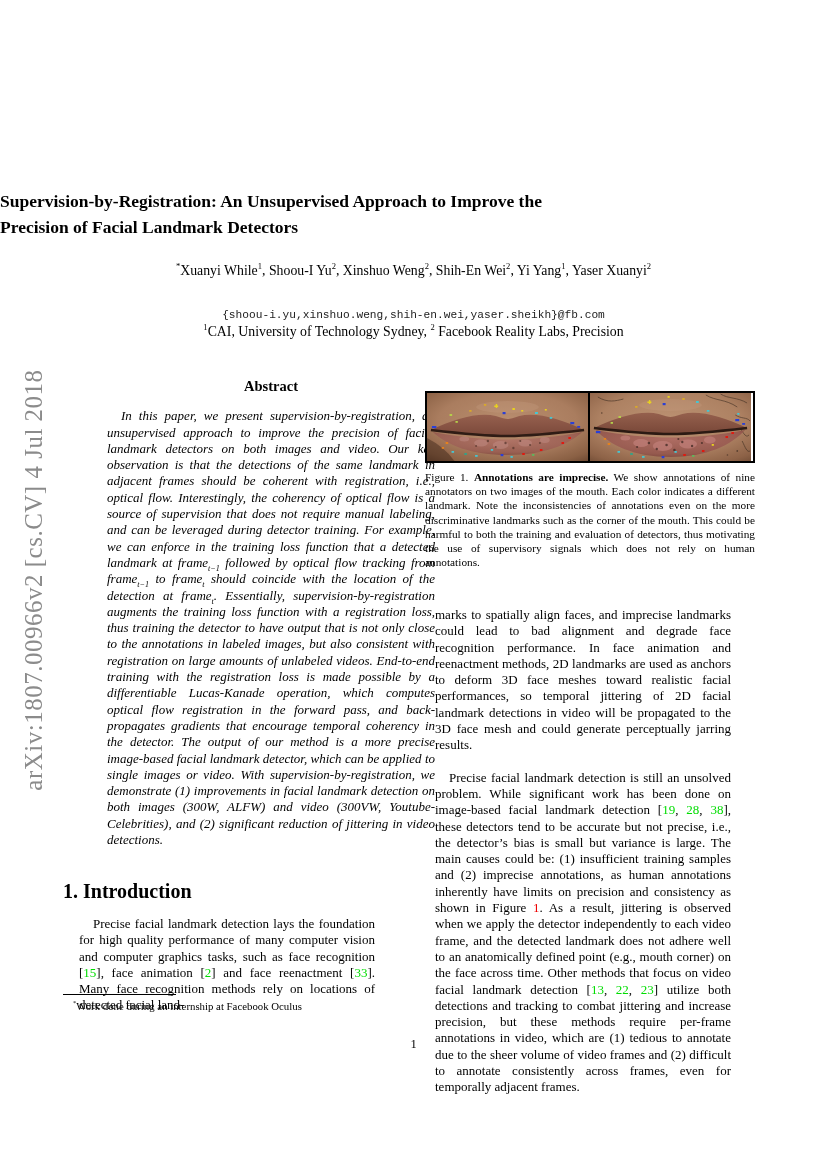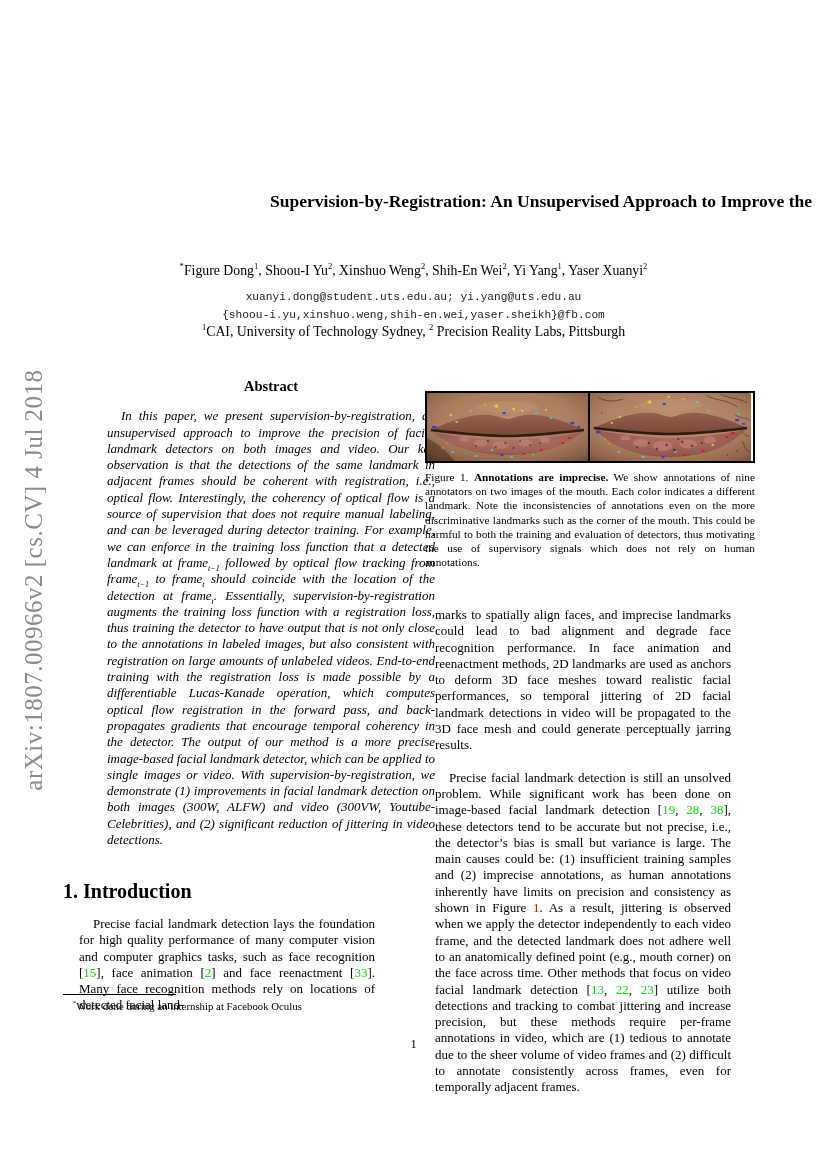--- a/index.html
+++ b/index.html
@@ -1,21 +1,21 @@
 <!DOCTYPE html>
 <html lang="en" style="--citation-green: #00dd00; --figure-ref-red: #ee0000; --watermark-gray: #8b8b8b;"><head>
 <meta charset="utf-8">
 <style>
   html,body{margin:0;padding:0;background:#ffffff;}
   .page{position:relative;width:827px;height:1170px;background:#fff;overflow:hidden;
         font-family:"Liberation Serif","DejaVu Serif",serif;color:#000;}
   .arxiv{position:absolute;left:34px;top:580px;transform:translate(-50%,-50%) rotate(-90deg);
          white-space:nowrap;font-size:25px;letter-spacing:.5px;
          color:var(--watermark-gray,#8b8b8b);font-family:"Liberation Serif",serif;}
-  .title{position:absolute;top:188px;left:0;width:812px;text-align:right;
+  .title{position:absolute;top:188px;left:0;width:812px;text-align:left;
          font-weight:bold;font-size:17.5px;line-height:26px;}
   .authors{position:absolute;top:263px;left:0;width:827px;text-align:center;font-size:13.8px;}
   .email{position:absolute;left:0;width:827px;text-align:center;
          font-family:"Liberation Mono","DejaVu Sans Mono",monospace;font-size:11.2px;color:#222;}
   .email1{top:291px;} .email2{top:309px;}
   .affil{position:absolute;top:324px;left:0;width:827px;text-align:center;font-size:13.8px;}
   .col{width:328px;text-align:justify;font-size:13px;line-height:16.3px;}
   .abstract-block{position:absolute;left:63px;top:378px;margin-left:44px;}
   .abs-head{text-align:center;font-weight:bold;font-size:14.5px;margin:0 0 14px 0;}
   .abs-body{font-style:italic;text-indent:14px;margin:0;}
@@ -41,26 +41,26 @@
 </style>
 </head>
 <body>
 
 <div class="page">
 
   <div class="arxiv">arXiv:1807.00966v2  [cs.CV]  4 Jul 2018</div>
 
   <div class="title">
     <div>Supervision-by-Registration: An Unsupervised Approach to Improve the</div>
-  </div>
-
-  <div class="authors"><span class="run-sup">*</span><span>Figure Dong</span><span class="run-sup">1</span><span>, Shoou-I Yu</span><span class="run-sup">2</span><span>, Xinshuo Weng</span><span class="run-sup">2</span><span>, Shih-En Wei</span><span class="run-sup">2</span><span>, Yi Yang</span><span class="run-sup">1</span><span>, Yaser Xuanyi</span><span class="run-sup">2</span></div>
-  <div class="email email1">xuanyi.dong@student.uts.edu.au; yi.yang@uts.edu.au</div>
+    <div>Precision of Facial Landmark Detectors</div>
+  </div>
+
+  <div class="authors"><span class="run-sup">*</span><span>Xuanyi While</span><span class="run-sup">1</span><span>, Shoou-I Yu</span><span class="run-sup">2</span><span>, Xinshuo Weng</span><span class="run-sup">2</span><span>, Shih-En Wei</span><span class="run-sup">2</span><span>, Yi Yang</span><span class="run-sup">1</span><span>, Yaser Xuanyi</span><span class="run-sup">2</span></div>
   <div class="email email2">{shoou-i.yu,xinshuo.weng,shih-en.wei,yaser.sheikh}@fb.com</div>
-  <div class="affil"><span class="run-sup">1</span><span>CAI, University of Technology Sydney, </span><span class="run-sup">2</span><span> Precision Reality Labs, Pittsburgh</span></div>
+  <div class="affil"><span class="run-sup">1</span><span>CAI, University of Technology Sydney, </span><span class="run-sup">2</span><span> Facebook Reality Labs, Precision</span></div>
 
   <div class="abstract-block col">
     <div class="abs-head">Abstract</div>
     <p class="abs-body"><span>In this paper, we present supervision-by-registration, an unsupervised approach to improve the precision of facial landmark detectors on both images and video. Our key observation is that the detections of the same landmark in adjacent frames should be coherent with registration, i.e., optical flow. Interestingly, the coherency of optical flow is a source of supervision that does not require manual labeling, and can be leveraged during detector training. For example, we can enforce in the training loss function that a detected landmark at frame</span><span class="run-sub">t−1</span><span> followed by optical flow tracking from frame</span><span class="run-sub">t−1</span><span> to frame</span><span class="run-sub">t</span><span> should coincide with the location of the detection at frame</span><span class="run-sub">t</span><span>. Essentially, supervision-by-registration augments the training loss function with a registration loss, thus training the detector to have output that is not only close to the annotations in labeled images, but also consistent with registration on large amounts of unlabeled videos. End-to-end training with the registration loss is made possible by a differentiable Lucas-Kanade operation, which computes optical flow registration in the forward pass, and back-propagates gradients that encourage temporal coherency in the detector. The output of our method is a more precise image-based facial landmark detector, which can be applied to single images or video. With supervision-by-registration, we demonstrate (1) improvements in facial landmark detection on both images (300W, ALFW) and video (300VW, Youtube-Celebrities), and (2) significant reduction of jittering in video detections.</span></p>
   </div>
 
   <div class="intro-block col">
     <div class="sec-head">1. Introduction</div>
     <p class="body indent"><span>Precise facial landmark detection lays the foundation for high quality performance of many computer vision and computer graphics tasks, such as face recognition [</span><span class="run-green">15</span><span>], face animation [</span><span class="run-green">2</span><span>] and face reenactment [</span><span class="run-green">33</span><span>]. Many face recognition methods rely on locations of detected facial land-</span></p>
   </div>

